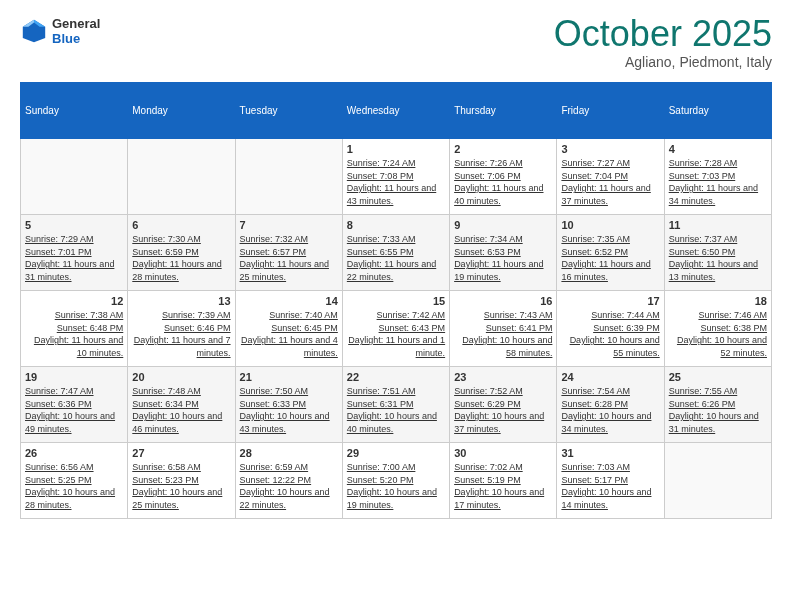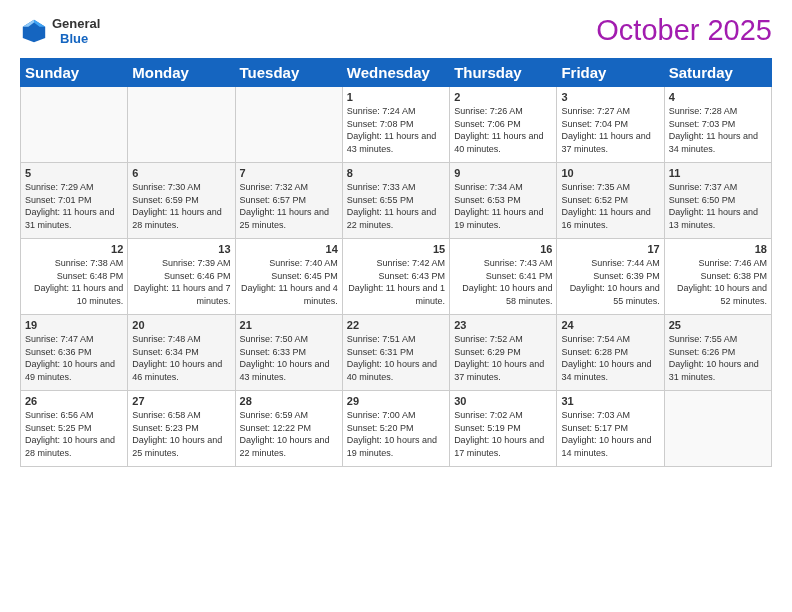--- a/index.html
+++ b/index.html
@@ -5,35 +5,35 @@
     * { box-sizing: border-box; margin: 0; padding: 0; }
     body { font-family: Arial, sans-serif; background: #fff; width: 792px; height: 612px; overflow: hidden; }
     
     .page { width: 792px; height: 449px; padding: 16px 20px; }
     
     .header { display: flex; justify-content: space-between; align-items: flex-start; margin-bottom: 12px; }
     
     .logo { display: flex; align-items: center; gap: 4px; }
     .logo-text { display: flex; flex-direction: column; }
     .logo-general { font-size: 13px; font-weight: bold; color: #333; }
-    .logo-blue { font-size: 13px; font-weight: bold; color: #1565c0; margin-left: 8px; }
+    .logo-blue { font-size: 13px; font-weight: bold; color: #1565c0; }
     .logo-icon { width: 28px; height: 28px; }
     
     .title-block { text-align: right; }
-    .month-title { font-size: 29px; font-weight: 300; color: #a21caf; line-height: 1; }
+    .month-title { font-size: 36px; font-weight: 300; color: #0f766e; line-height: 1; }
     .location { font-size: 14px; color: #555; margin-top: 2px; }
     
     .calendar { width: 100%; border-collapse: collapse; border: 1px solid #ccc; }
     
     .calendar th {
       background: #1565c0;
       color: #fff;
-      font-size: 15px;
-      font-weight: bold;
-      padding: 5px 4px;
+      font-size: 10px;
+      font-weight: normal;
+      padding: 22px 4px;
       text-align: left;
       border: 1px solid #1565c0;
     }
     
     .calendar td {
       border: 1px solid #ccc;
       vertical-align: top;
       padding: 4px 4px;
       font-size: 9px;
       color: #333;
@@ -42,21 +42,21 @@
       height: 76px;
     }
     
     .day-number {
       font-size: 11px;
       font-weight: bold;
       margin-bottom: 2px;
       display: block;
     }
     
-    .day-info { line-height: 1.4; font-size: 9px; }
+    .day-info { line-height: 1.4; font-size: 9px; text-decoration: underline; }
     
     .empty-cell { background: #f9f9f9; }
   </style>
 </head>
 <body>
 
 <div class="page">
   <div class="header">
     <div class="logo">
       <svg class="logo-icon" viewBox="0 0 40 40">
@@ -64,20 +64,21 @@
         <polygon points="20,4 36,14 28,14 20,8" fill="#42a5f5"></polygon>
         <polygon points="20,4 20,8 12,14 4,14" fill="#90caf9"></polygon>
       </svg>
       <div class="logo-text">
         <span class="logo-general">General</span>
         <span class="logo-blue">Blue</span>
       </div>
     </div>
     <div class="title-block">
       <div class="month-title">October 2025</div>
+      <div class="location">Agliano, Piedmont, Italy</div>
     </div>
   </div>
 
   <table class="calendar">
     <thead>
       <tr>
         <th>Sunday</th>
         <th>Monday</th>
         <th>Tuesday</th>
         <th>Wednesday</th>

